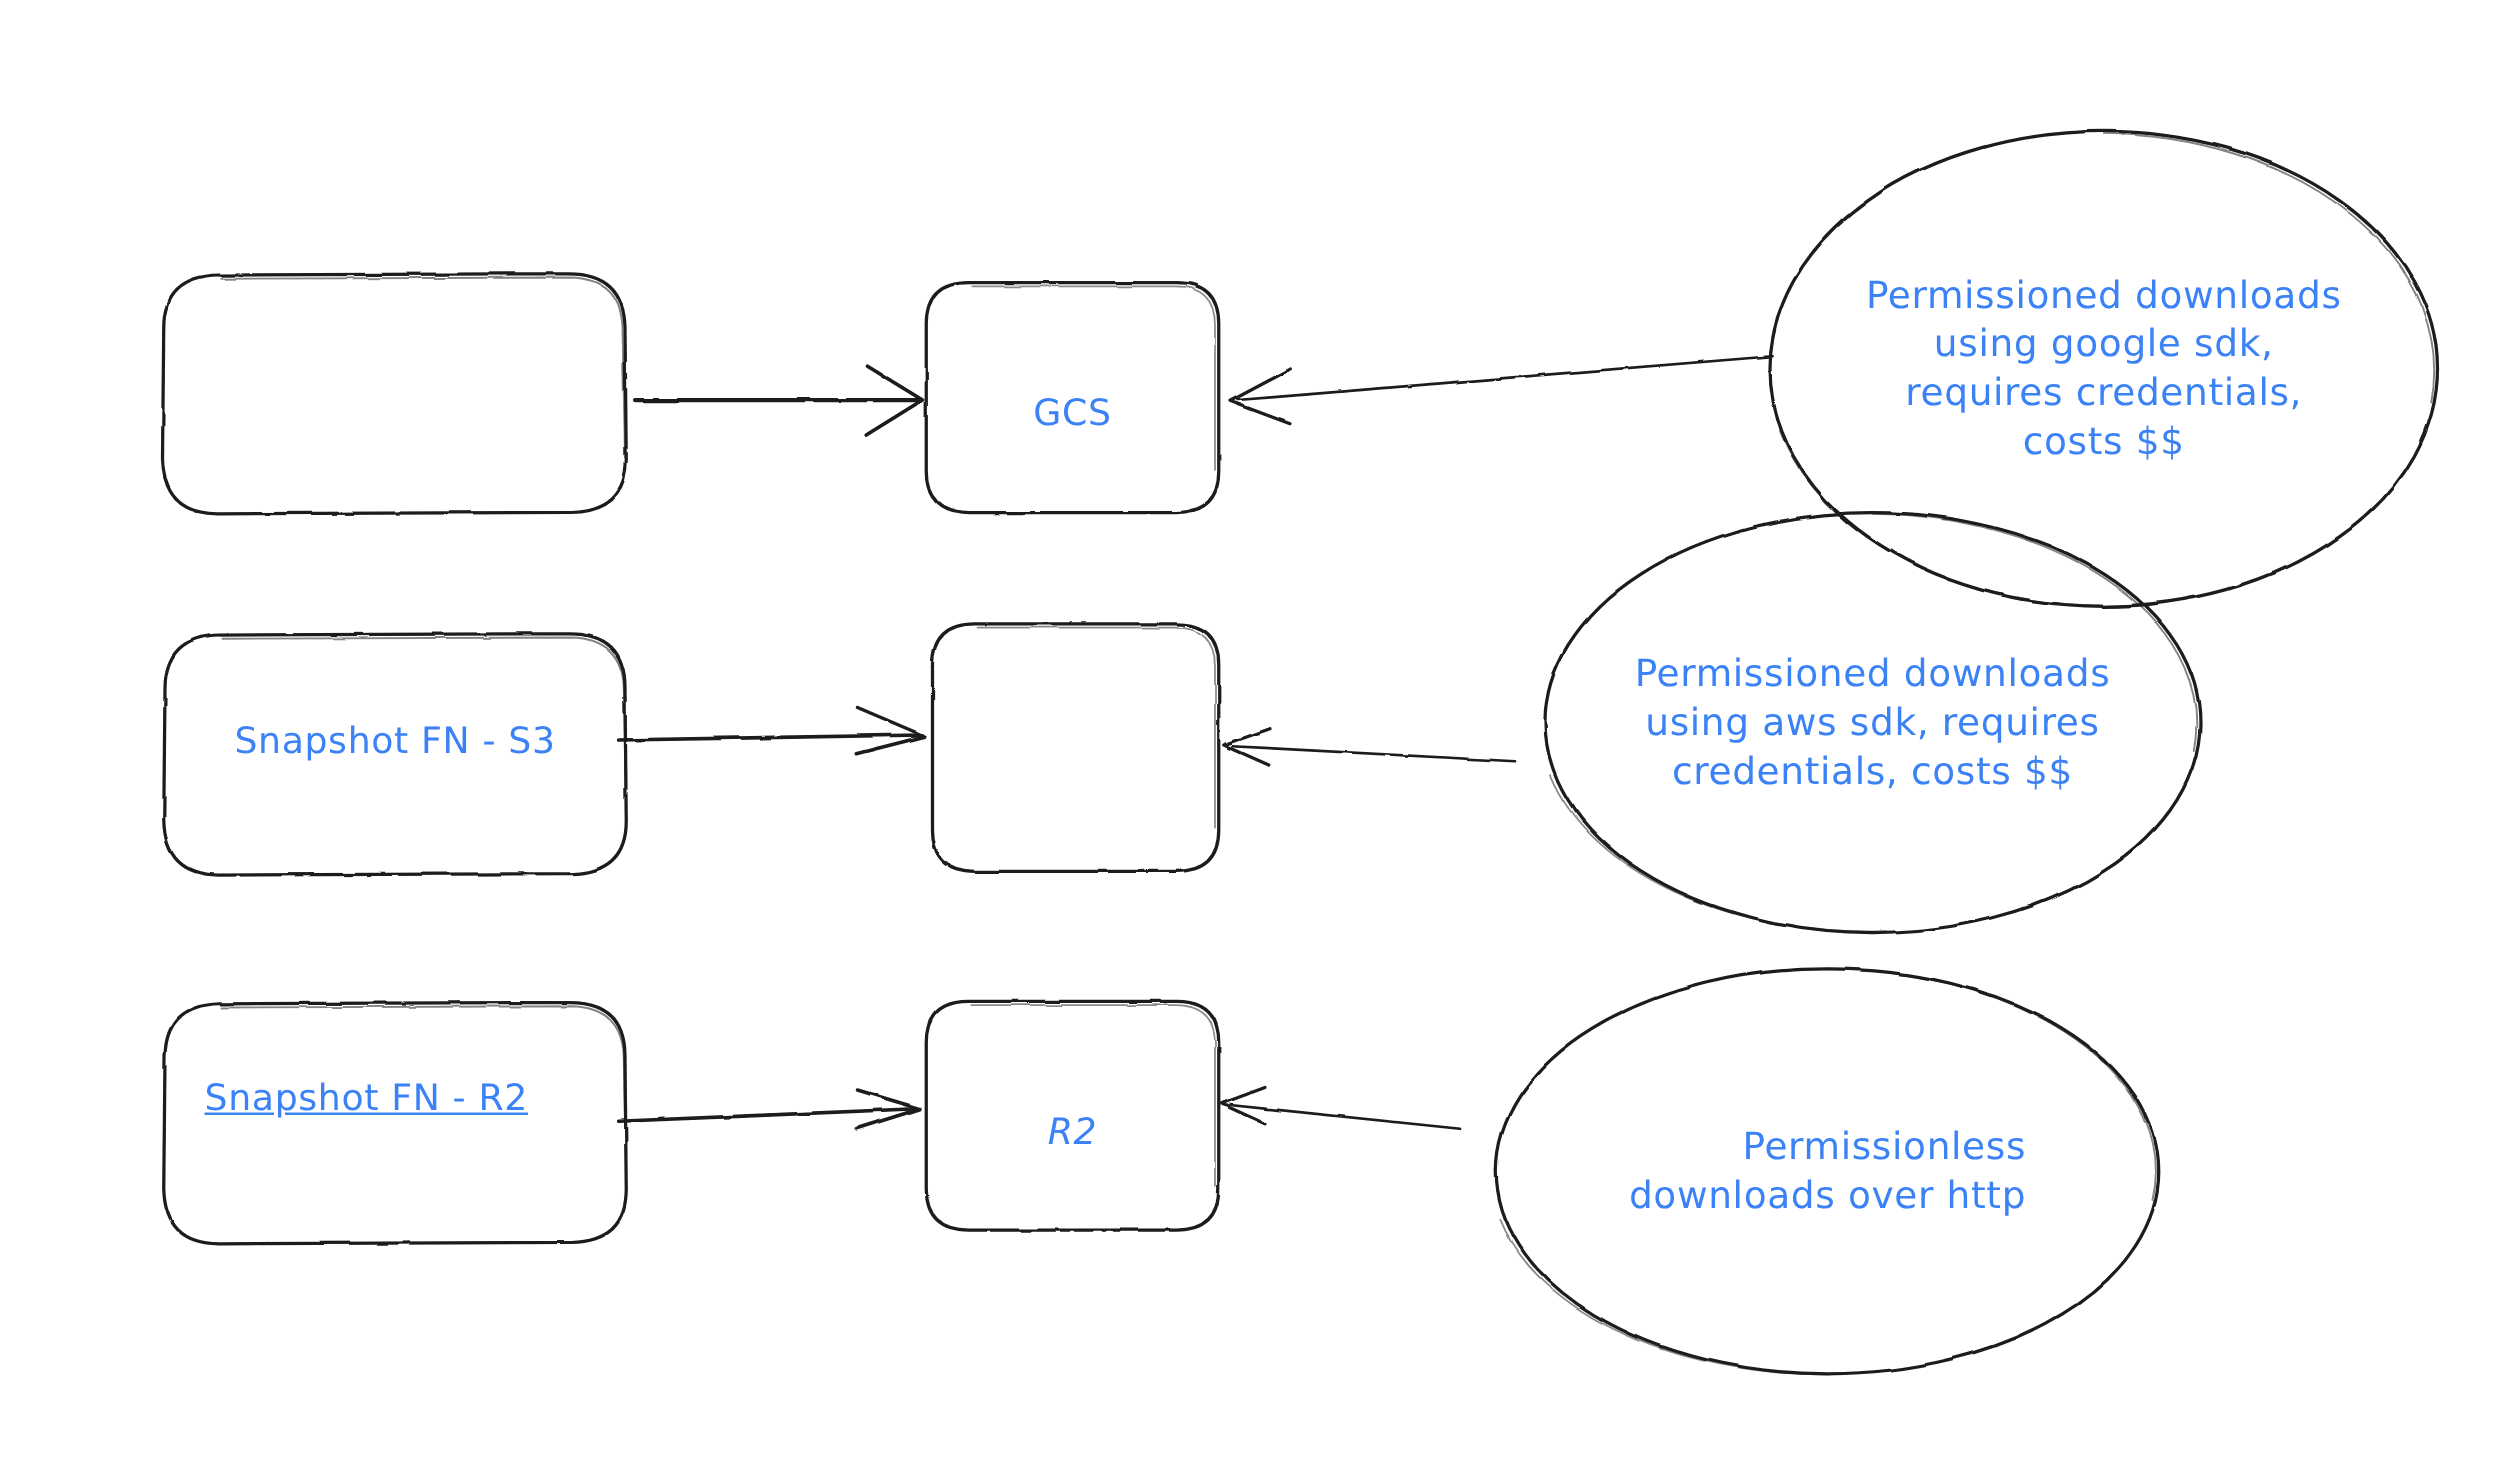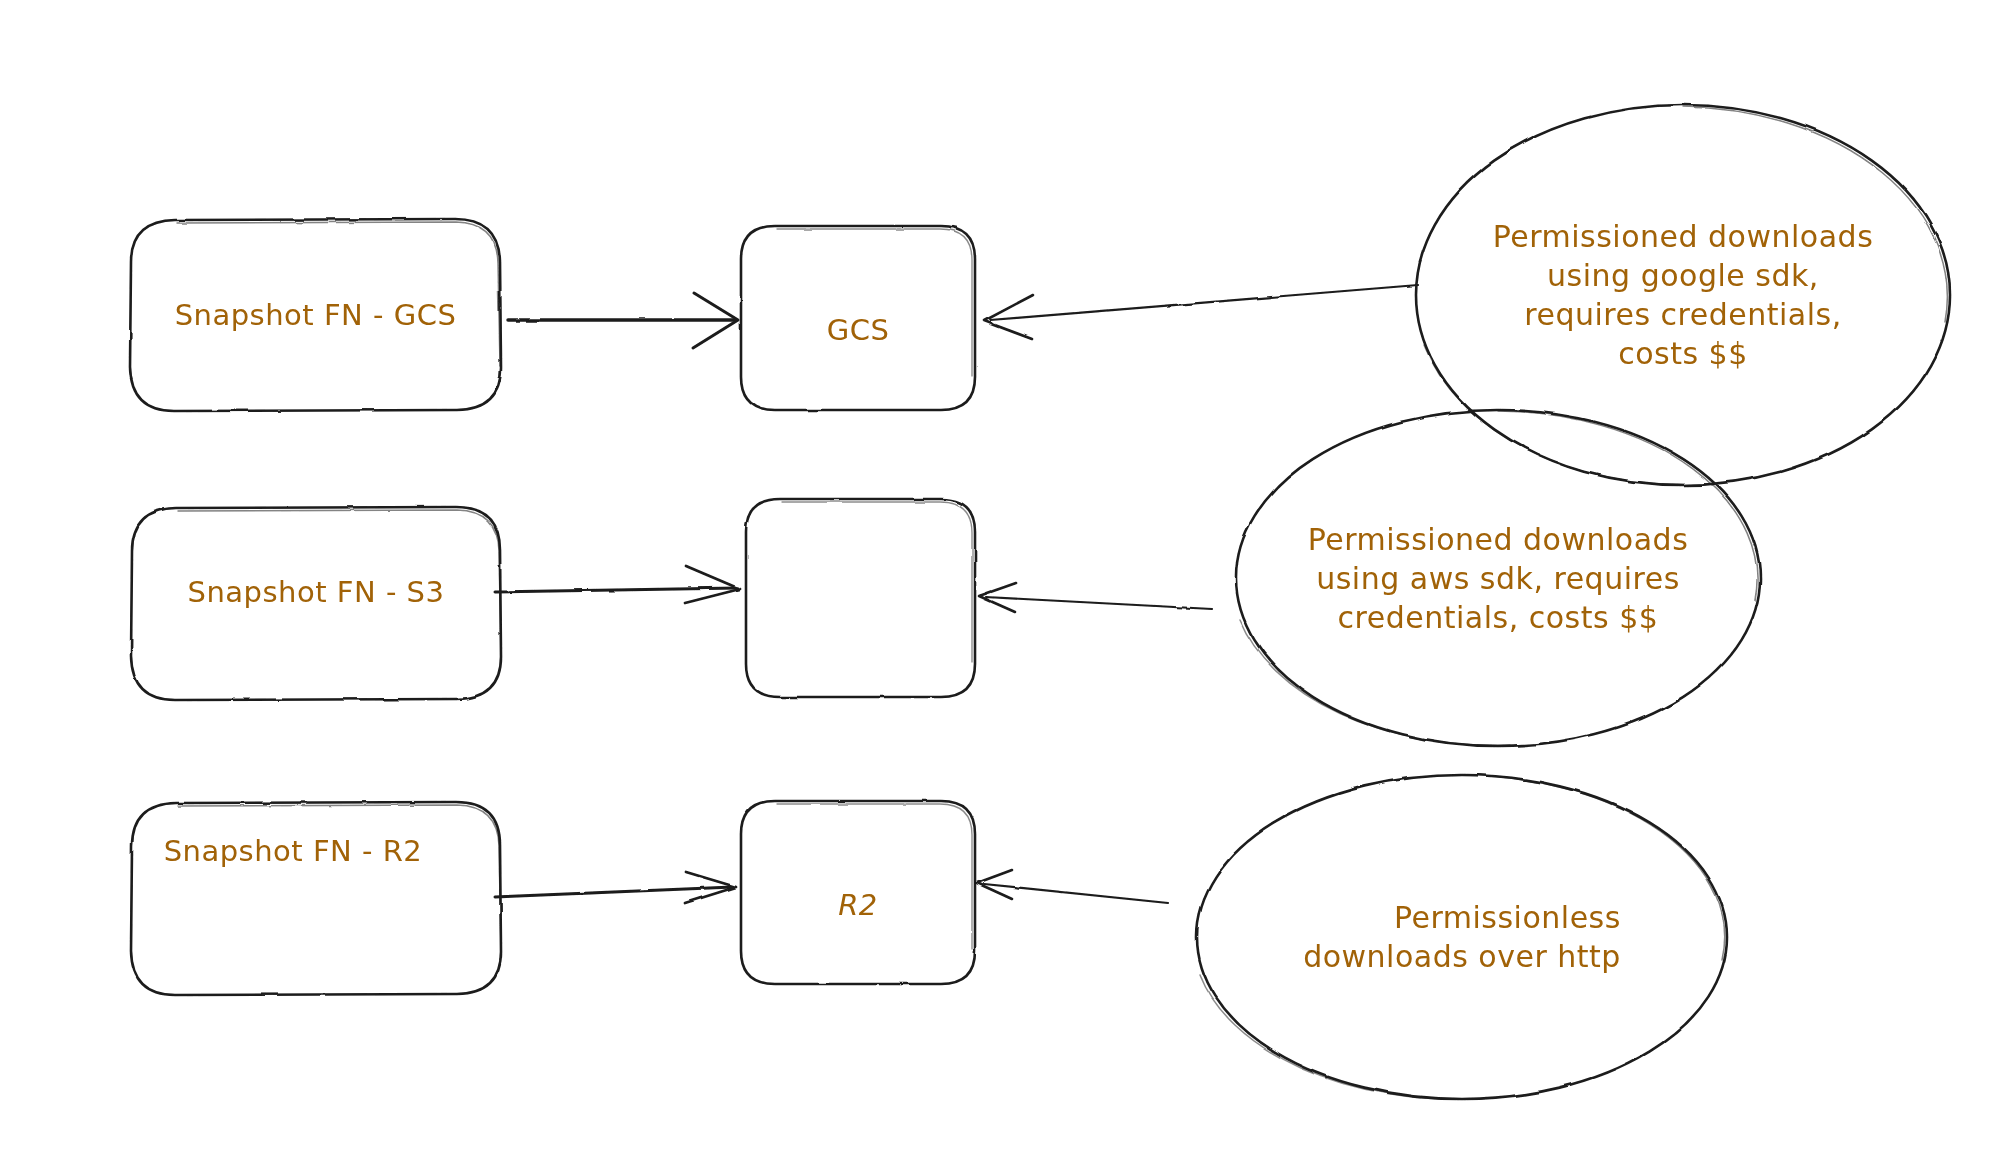--- a/index.html
+++ b/index.html
@@ -21,21 +21,21 @@
     left: 0;
     width: 2000px;
     height: 1174px;
   }
   .node-label {
     position: absolute;
     display: flex;
     align-items: center;
     justify-content: center;
     text-align: center;
-    color: #a16207;
+    color: #3b82f6;
     font-family: "DejaVu Sans", sans-serif;
     letter-spacing: 0.5px;
     pointer-events: none;
     white-space: pre-line;
   }
   .box-label-lg { font-size: 29px; }
   .box-label-sm { font-size: 29px; margin-top: 12px; }
   .ellipse-label { font-size: 30px; line-height: 1.30; }
 </style>
 </head>
@@ -131,36 +131,35 @@
 
       <g filter="url(#rough2)">
         <ellipse cx="1462" cy="937" rx="265" ry="162" stroke-width="2.6"></ellipse>
         <path d="M1462,775 A265,162 0 0 1 1722,960" stroke-width="1.5" opacity="0.55"></path>
         <path d="M1200,975 A265,162 0 0 0 1475,1099" stroke-width="1.5" opacity="0.5"></path>
       </g>
 
     </g>
   </svg>
 
-  <div class="node-label box-label-lg" style="left:130px; top:218px; width:371px; height:193px;">Snapshot FN - GCS</div>
 
   <div class="node-label box-label-sm" style="left:741px; top:226px; width:234px; height:184px;">GCS</div>
 
   <div class="node-label ellipse-label" style="left:1443px; top:185px; width:480px; height:220px;">Permissioned downloads
 using google sdk,
 requires credentials,
 costs $$</div>
 
   <div class="node-label box-label-lg" style="left:131px; top:507px; width:370px; height:170px;">Snapshot FN - S3</div>
 
 
   <div class="node-label ellipse-label" style="left:1258px; top:478px; width:480px; height:200px;">Permissioned downloads
 using aws sdk, requires
 credentials, costs $$</div>
 
-  <div class="node-label box-label-lg" style="left:131px; top:754px; width:324px; height:193px;">Snapshot FN - R2</div>
+  <div class="node-label box-label-lg" style="left:131px; top:781px; width:324px; height:193px;text-decoration:underline;">Snapshot FN - R2</div>
 
   <div class="node-label box-label-sm" style="left:741px; top:801px; width:234px; height:183px;font-style:italic;">R2</div>
 
   <div class="node-label ellipse-label" style="left:1222px; top:862px; width:480px; height:150px;text-align:right;">Permissionless
 downloads over http</div>
 
 </div>
 
 </body></html>

